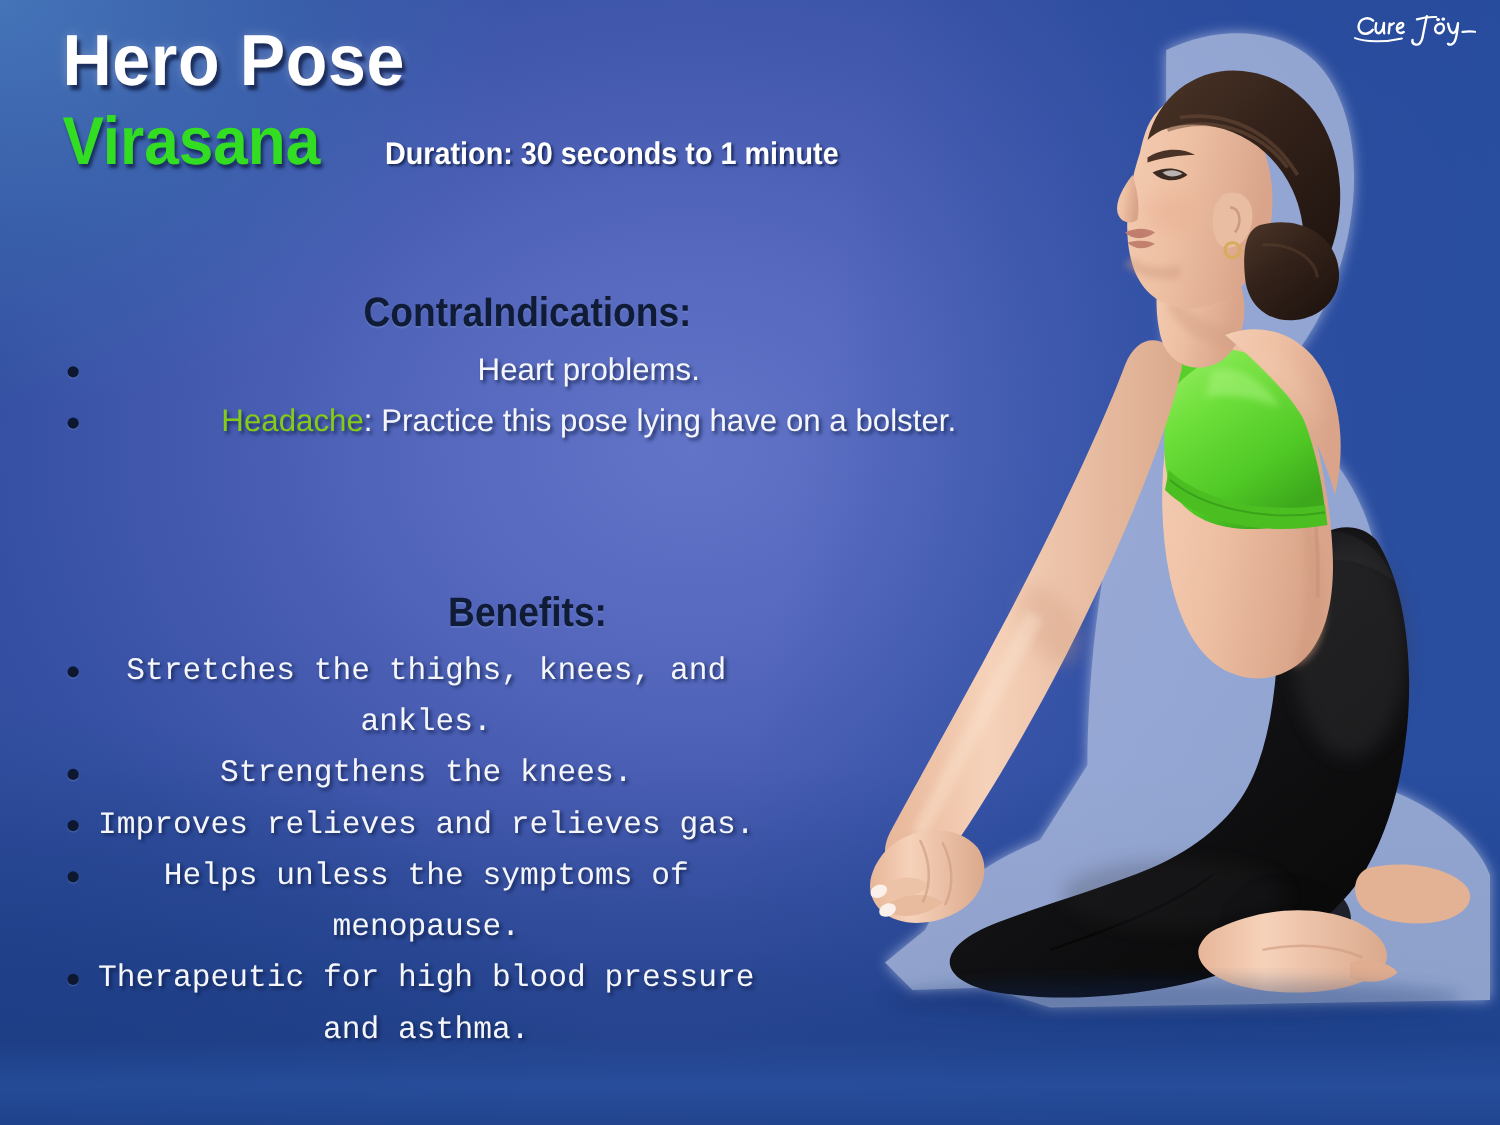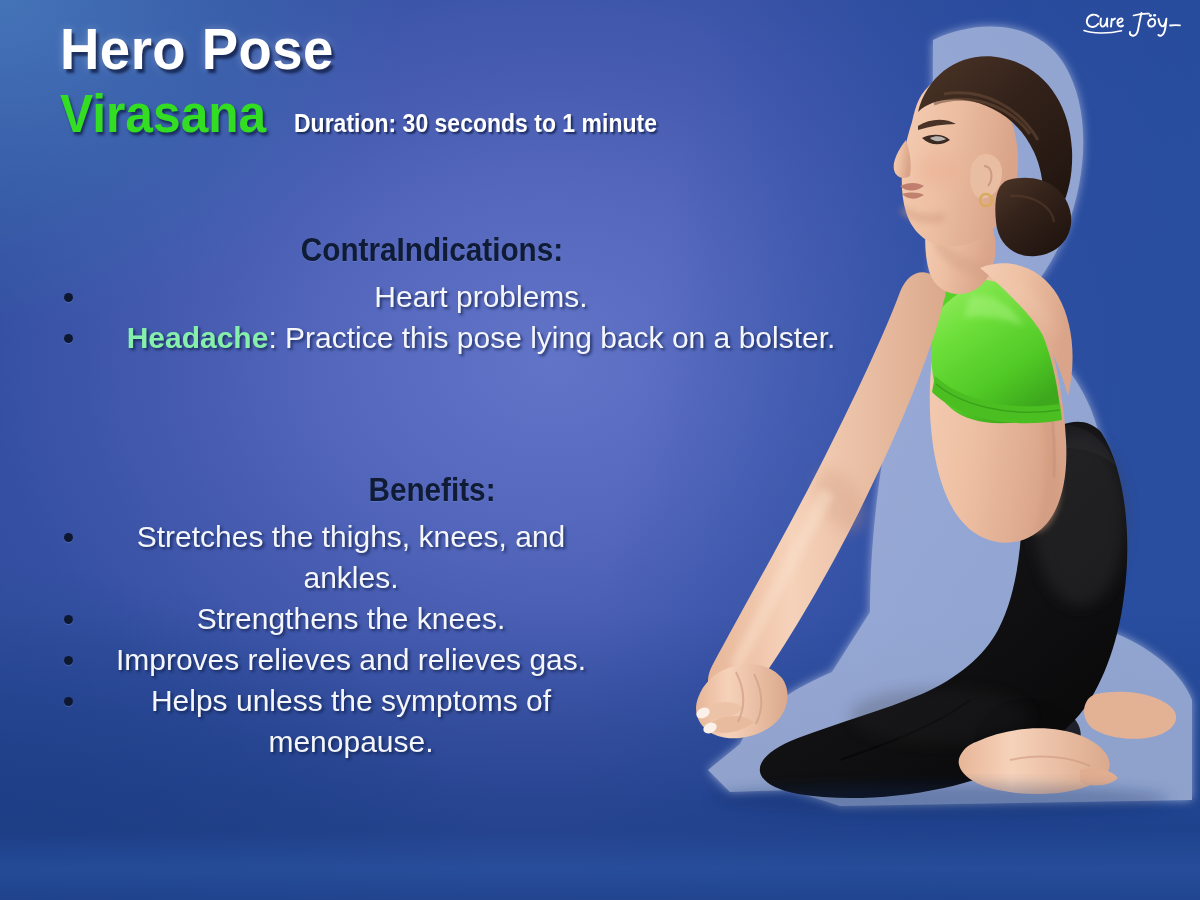--- a/index.html
+++ b/index.html
@@ -43,40 +43,41 @@
     position:absolute; inset:0;
     background:linear-gradient(to bottom,
         rgba(20,52,120,0) 68%, rgba(22,54,122,0.40) 88%, rgba(24,58,126,0.70) 100%);
   }
   .bg-floor {
     position:absolute; left:0; right:0; bottom:0; height:70px;
     background:linear-gradient(to bottom, rgba(40,78,158,0) 0%, rgba(48,92,175,0.45) 55%, rgba(44,84,166,0.25) 100%);
   }
 
   
-  .content { position:absolute; left:14px; top:0; width:900px; height:694px; }
+  .content { position:absolute; left:4px; top:0; width:900px; height:694px; }
 
   .title-block { position:absolute; left:46px; top:18px; width:760px; }
 
   .title-main {
     font-family:"Liberation Sans Narrow","Liberation Sans", sans-serif;
     font-weight:bold;
     font-size:58px;
     line-height:62px;
     letter-spacing:0.5px;
     color:#ffffff;
     text-shadow: 3px 4px 3px rgba(10,22,60,0.75), 0 0 10px rgba(255,255,255,0.25);
     transform:scaleX(0.94);
     transform-origin:left center;
   }
 
   .subtitle-row {
     display:flex;
     align-items:baseline;
     margin-top:4px;
+    gap:24px;
   }
   .title-sanskrit {
     font-family:"Liberation Sans Narrow","Liberation Sans", sans-serif;
     font-weight:bold;
     font-size:54px;
     line-height:58px;
     color:#33dd22;
     text-shadow: 2px 3px 3px rgba(10,22,60,0.70);
     transform:scaleX(0.92);
     transform-origin:left center;
@@ -111,37 +112,37 @@
     margin-bottom:8px;
   }
 
   ul.bullets { list-style:none; }
 
   ul.bullets li {
     position:relative;
     padding-left:34px;
     color:#f4f6fb;
     font-family:"Liberation Sans", sans-serif;
-    font-size:30px;
+    font-size:25px;
     line-height:41px;
     text-shadow: 2px 2px 3px rgba(12,26,64,0.70);
     max-width:820px;
   }
   ul.bullets li::before {
     content:"";
     position:absolute;
     left:10px; top:17px;
     width:9px; height:9px;
     border-radius:50%;
     background:#0d1730;
     box-shadow:0 1px 1px rgba(140,170,220,0.30);
   }
-  ul.bullets.narrow li { max-width:560px; }
-
-  .lead { font-weight:bold; color:#86efac; }
+  ul.bullets.narrow li { max-width:560px;font-family:Liberation Mono, monospace; }
+
+  .lead { font-weight:normal; color:#84cc16; }
 
   
   .logo {
     position:absolute; right:14px; top:6px;
     width:108px; height:34px;
     color:#ffffff;
   }
   .logo svg { display:block; width:108px; height:34px; }
 
   
@@ -400,40 +401,43 @@
       </div>
     </div>
 
     <div class="section section-contra">
       <div class="section-heading">ContraIndications:</div>
       <ul class="bullets">
         <li>
           <span class="lead"></span><span>Heart problems.</span>
         </li>
         <li>
-          <span class="lead">Headache</span><span>: Practice this pose lying back on a bolster.</span>
+          <span class="lead">Headache</span><span>: Practice this pose lying have on a bolster.</span>
         </li>
       </ul>
     </div>
 
     <div class="section section-benefits">
       <div class="section-heading">Benefits:</div>
       <ul class="bullets narrow">
         <li>
           <span>Stretches the thighs, knees, and ankles.</span>
         </li>
         <li>
           <span>Strengthens the knees.</span>
         </li>
         <li>
           <span>Improves relieves and relieves gas.</span>
         </li>
         <li>
           <span>Helps unless the symptoms of menopause.</span>
         </li>
+        <li>
+          <span>Therapeutic for high blood pressure and asthma.</span>
+        </li>
       </ul>
     </div>
 
   </div>
 
   <div class="logo">
     <svg viewBox="0 0 108 34" xmlns="http://www.w3.org/2000/svg" aria-hidden="true">
       <g fill="none" stroke="#ffffff" stroke-width="1.9" stroke-linecap="round" stroke-linejoin="round">
 
         <path d="M20.5 10.5 C17.5 7.5 11.5 8 9.5 12.5 C7.5 17 10.5 21.5 15 21 C17.5 20.7 19.2 19.3 20.2 17.8"></path>

